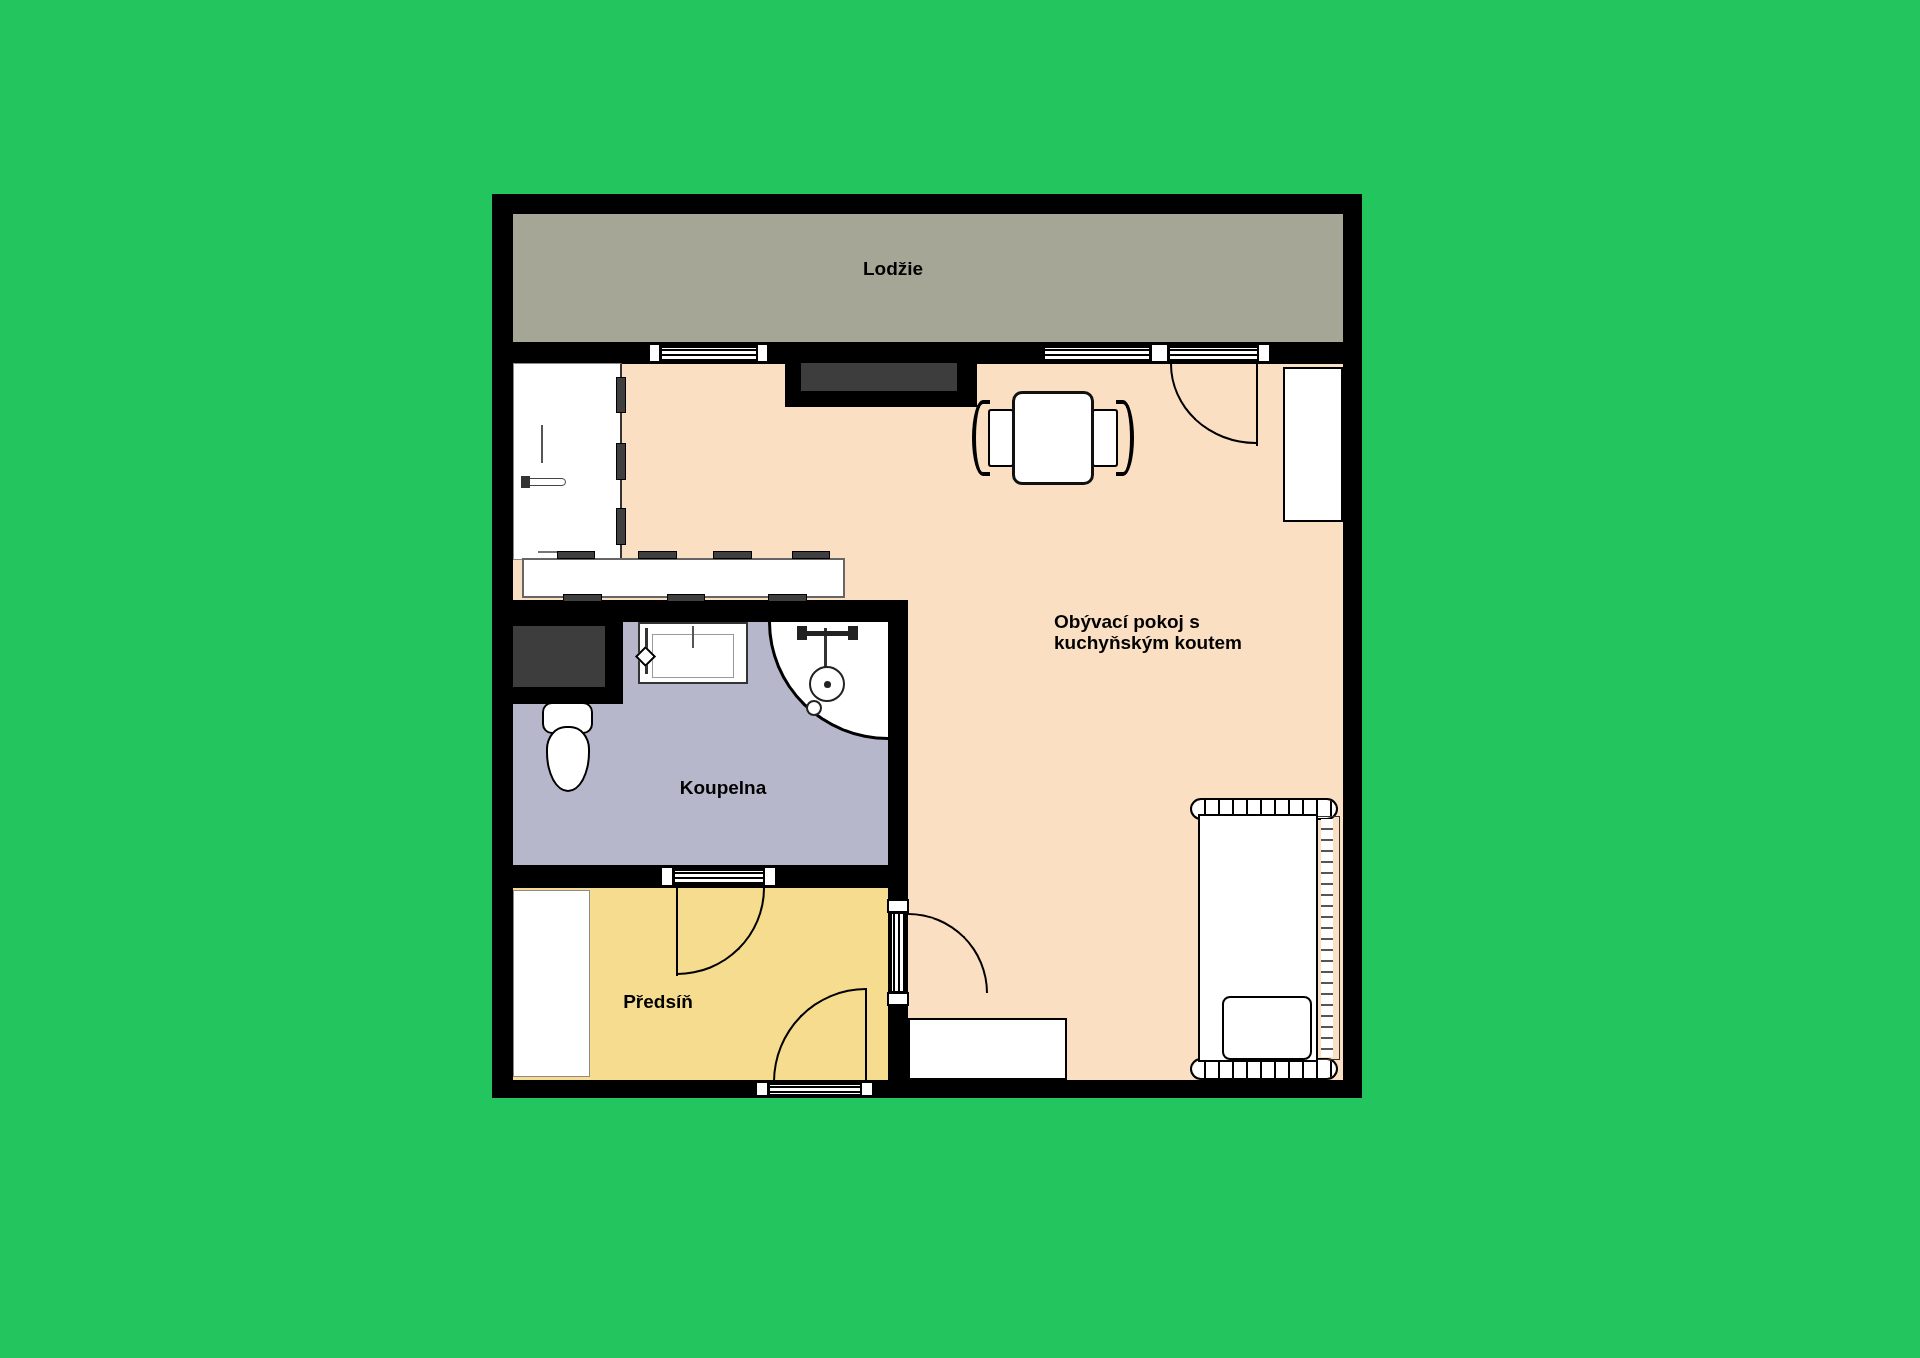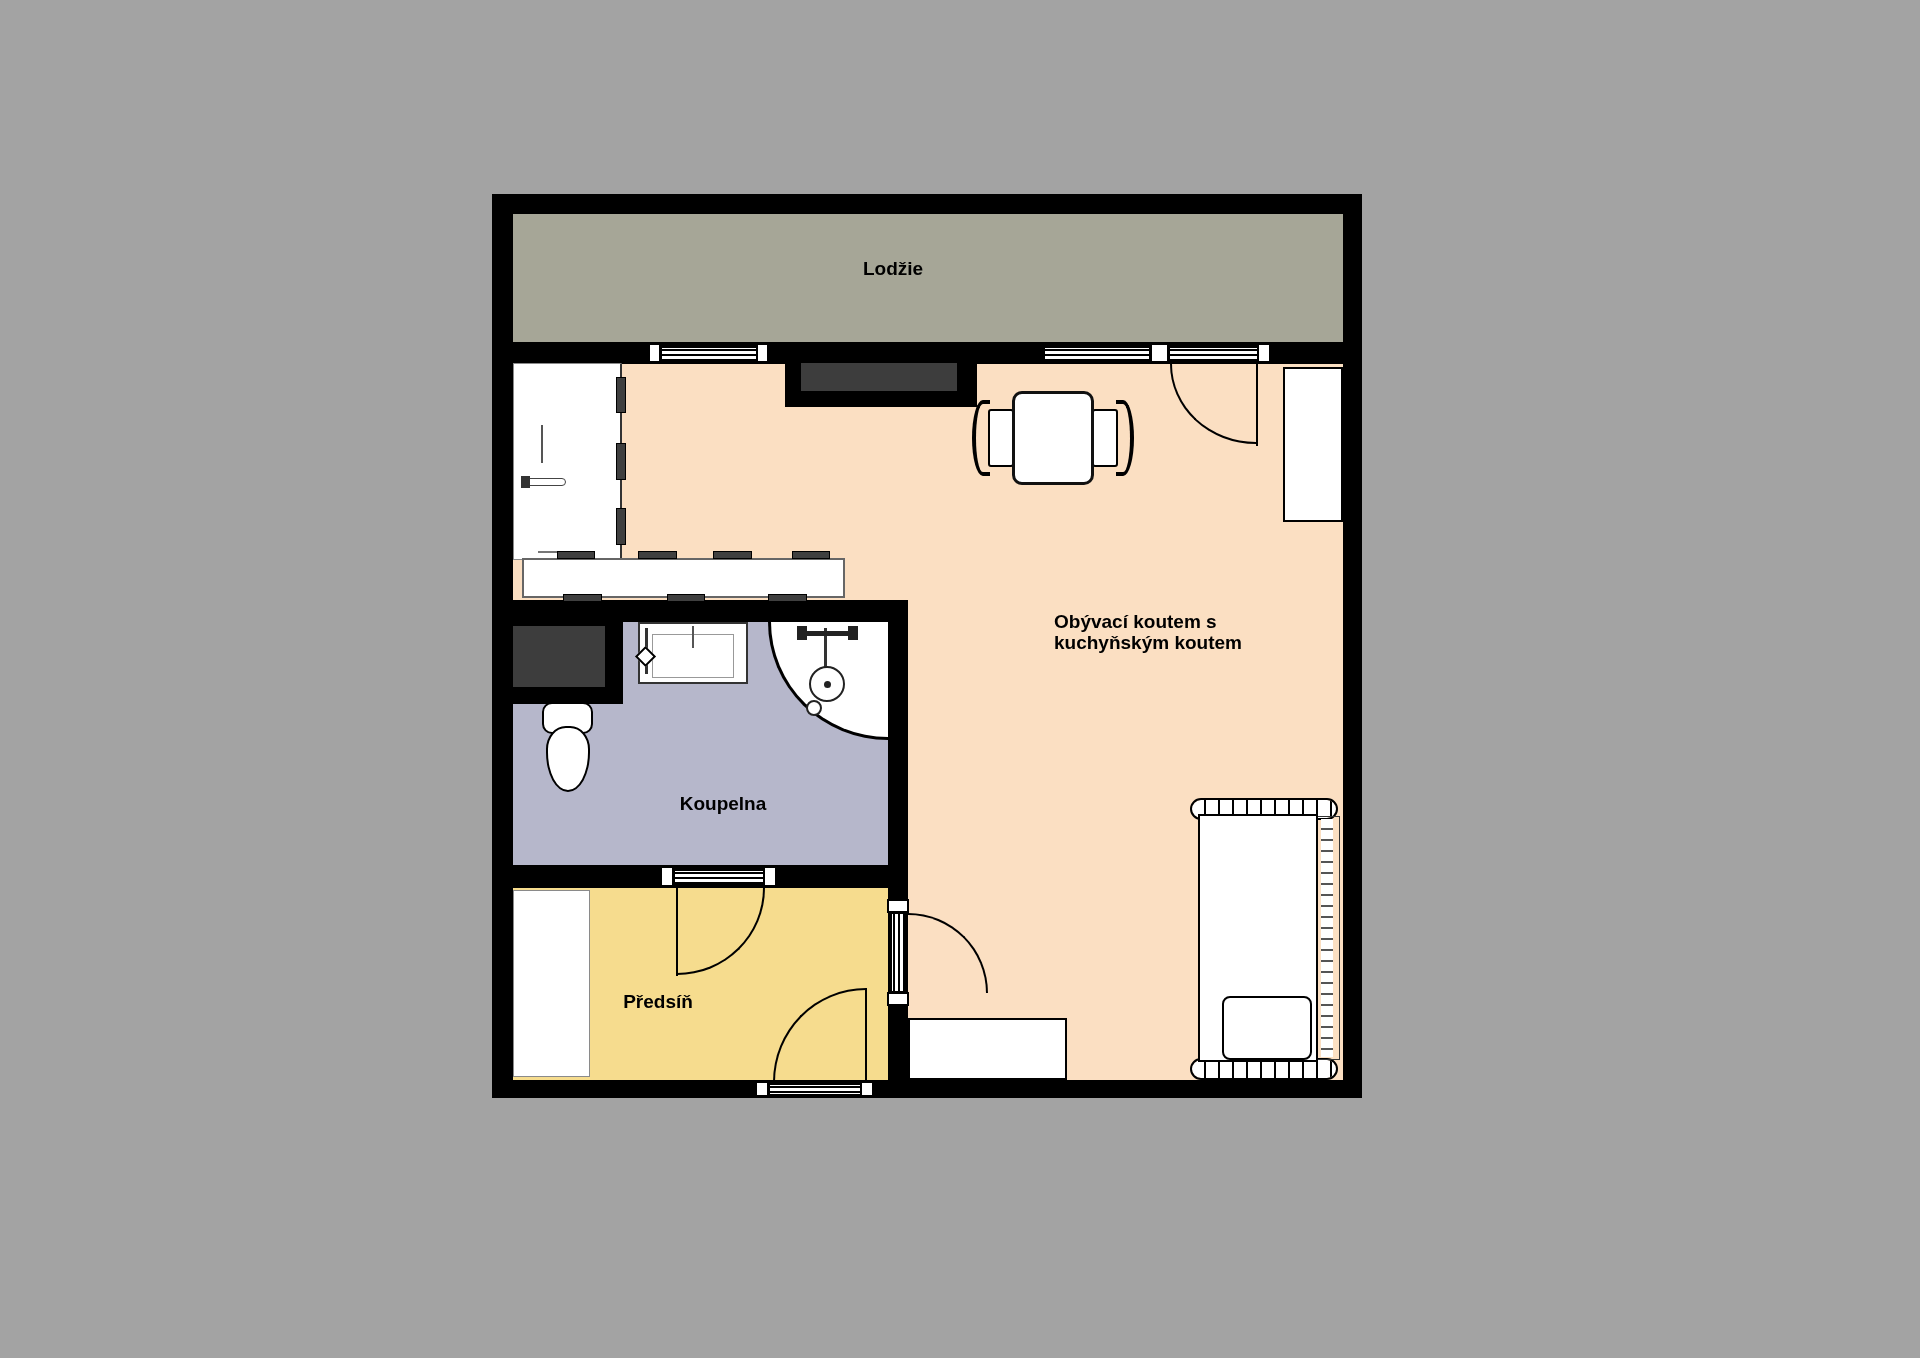--- a/index.html
+++ b/index.html
@@ -1,16 +1,16 @@
 <!DOCTYPE html>
 <html style="--c-wall: #000000; --c-loggia: #a6a697; --c-living: #fbdfc2; --c-bathroom: #b6b7cb; --c-hallway: #f6dc8e; --c-shaft: #3d3d3d; --c-background: #ffffff;"><head>
 <meta charset="utf-8">
 <style>
   html,body{margin:0;padding:0;background:#ffffff;}
-  #canvas{position:relative;width:1920px;height:1358px;background:#a3a3a3;overflow:hidden;
+  #canvas{position:relative;width:1920px;height:1358px;background:#22c55e;overflow:hidden;
           font-family:"Liberation Sans", sans-serif;}
   .abs{position:absolute;box-sizing:border-box;}
   
   .wall{background:var(--c-wall,#000);}
   
   .room-loggia{background:var(--c-loggia,#a6a697);}
   .room-living{background:var(--c-living,#fbdfc2);}
   .room-bath{background:var(--c-bathroom,#b6b7cb);}
   .room-hall{background:var(--c-hallway,#f6dc8e);}
   .darkblock{background:var(--c-shaft,#3d3d3d);}
@@ -159,19 +159,19 @@
 
   <div class="abs jamb" style="left:887px;top:899px;width:22px;height:14px;"></div>
   <div class="abs win-v" style="left:889px;top:912px;width:18px;height:81px;"></div>
   <div class="abs jamb" style="left:887px;top:992px;width:22px;height:14px;"></div>
   <div class="abs arc arc-tr" style="left:908px;top:913px;width:80px;height:80px;"></div>
 
   <div class="abs furn-thin" style="left:513px;top:890px;width:77px;height:187px;"></div>
 
   <div class="room-label" style="left:893px;top:268px;">Lodžie</div>
   <div class="room-label" style="left:1148px;top:632px;">
-    <div style="text-align:left;">Obývací koutem s</div>
+    <div style="text-align:left;">Obývací pokoj s</div>
     <div style="text-align:center;">kuchyňským koutem</div>
   </div>
-  <div class="room-label" style="left:723px;top:787px;margin-top:16px;">Koupelna</div>
+  <div class="room-label" style="left:723px;top:787px;">Koupelna</div>
   <div class="room-label" style="left:658px;top:1001px;">Předsíň</div>
 
 </div>
 
 </body></html>

